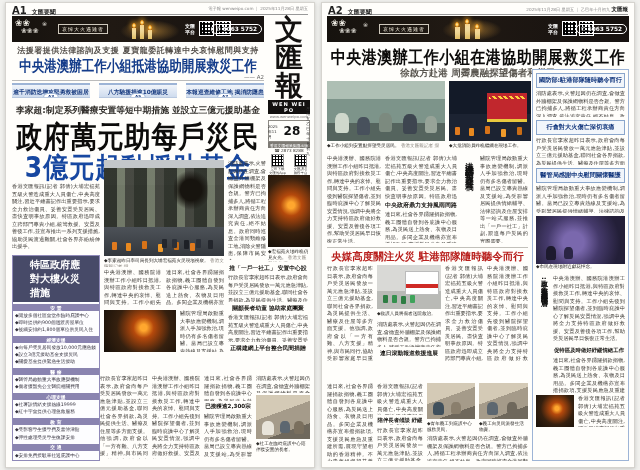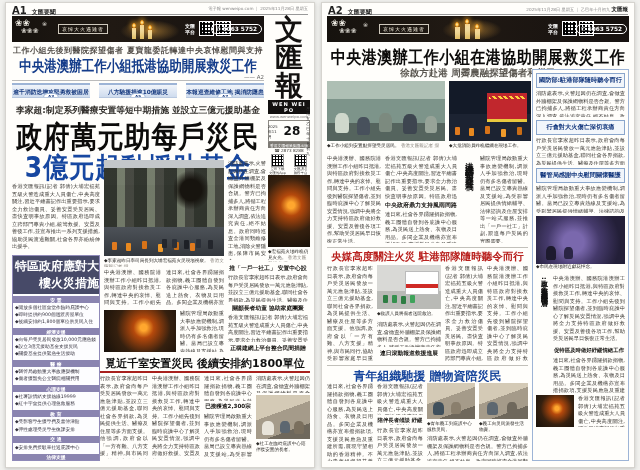--- a/index.html
+++ b/index.html
@@ -34,21 +34,21 @@
   .teaser{position:absolute;height:15px;background:linear-gradient(180deg,#f0f4fa,#cfdcee);border-top:2px solid #9db4d6;border-bottom:1px solid #b9c9e0;color:#14387e;font-weight:bold;font-size:5.8px;text-align:center;padding-top:3px;box-sizing:border-box;}
   .badge{position:absolute;bottom:-5px;left:50%;transform:translateX(-50%);background:#fff;border:1px solid #9db4d6;border-radius:6px;font-size:4.2px;color:#14387e;padding:0 4px;line-height:1.6;}
   .deck{font-size:8.8px;font-weight:bold;color:#33302c;}
   .h-black{font-weight:bold;color:#0c0b0a;transform:scaleY(1.15);transform-origin:top;letter-spacing:1px;}
   .h-blue2{font-weight:bold;color:#1747a0;transform:scaleY(1.12);transform-origin:top;letter-spacing:1px;}
   .body-col{font-size:5.2px;line-height:1.45;color:#3a3733;}
   .cap{font-size:4.6px;color:#2c2a27;line-height:1.3;}
   .credit{color:#8a857d;}
   .subhd{font-weight:bold;color:#151310;text-align:center;}
   .mbox{border:1px solid #8f89b8;background:#fdfdff;box-sizing:border-box;}
-  .mtitle{background:#474a68;color:#fff;font-weight:bold;font-size:12px;text-align:right;padding:2px 0;}
+  .mtitle{background:#474a68;color:#fff;font-weight:bold;font-size:10px;text-align:left;padding:2px 17px;}
   .mbar{background:#8a84b0;color:#fff;font-weight:bold;font-size:4.8px;text-align:center;padding:.5px 0;margin-top:2px;}
   .mitems{font-size:4.7px;line-height:1.5;color:#35323e;padding:1px 2px;}
   .rail-char{font-family:"DejaVu Serif",serif;font-weight:bold;color:#131110;text-align:center;line-height:1;}
   .enbar{background:#131110;color:#fff;font-weight:bold;font-size:5.2px;text-align:center;letter-spacing:1px;padding:1px 0;}
   .railurl{font-size:3.8px;color:#777;text-align:center;}
   .datebox{border:1px solid #8d8a84;display:flex;align-items:center;justify-content:center;gap:6px;}
   .graybar{background:#7d7a74;color:#fff;font-size:3.8px;text-align:center;padding:.5px 0;}
   .railline{font-size:4.2px;color:#3c3a36;text-align:center;}
   .qr-s{width:11px;height:11px;background:
       repeating-linear-gradient(0deg,rgba(0,0,0,.9) 0 1.4px,transparent 1.4px 3px),
@@ -99,21 +99,21 @@
     <div class="glow" style="left:108px;top:4px;"></div>
     <div class="candle" style="left:120px;height:11px;"></div>
     <div class="candle" style="left:128px;height:14px;"></div>
     <div class="candle" style="left:136px;height:9px;"></div>
     <div class="abs plat" style="right:68px;top:7px;">文匯平台</div>
     <div class="qr abs" style="right:50px;top:5px;"></div>
     <div class="qr abs" style="right:33px;top:5px;"></div>
     <div class="phonepill abs" style="right:2px;top:8px;">✆ 6063 5752</div>
   </div>
 
-  <div class="abs topline ctr ovh" style="top:42px;left:6px;width:252px;height:10px;">工作小組先後到醫院探望傷者 夏寶龍委託轉達中央哀悼慰問與支持</div>
+  <div class="abs topline ctr ovh" style="top:42px;left:6px;width:252px;height:10px;">法援署提供法律諮詢及支援 夏寶龍委託轉達中央哀悼慰問與支持</div>
   <div class="abs h-blue ctr ovh" style="top:53px;left:6px;width:252px;height:18px;font-size:12.5px;">中央港澳辦工作小組抵港協助開展救災工作</div>
   <div class="abs refline" style="top:71px;left:6px;width:252px;text-align:right;border-bottom:1px solid #bbb;">—— <span>A2</span></div>
 
   <div class="teaser ovh" style="top:80px;left:6px;width:78px;">
     <span>逾千消防迭增攻堅勇救被困居民</span>
     <span class="badge">A3</span>
   </div>
   <div class="teaser ovh" style="top:80px;left:93px;width:78px;">
     <span>八方馳援捐逾10億賑災</span>
     <span class="badge">A5</span>
@@ -212,21 +212,20 @@
 服務平台</div>
       </div>
     </div>
   </div>
   <div class="ph ph-firenight" style="top:172px;left:262px;width:42px;height:72px;"></div>
   <div class="abs cap ovh" style="top:246px;left:262px;width:42px;height:13px;">
     <span>◆宏福苑火場昨晚仍見火光。</span>
     <span class="credit">香港文匯報記者 攝</span>
   </div>
 
-  <div class="abs redline ctr ovh" style="top:353px;left:94px;width:210px;height:15px;font-size:11px;font-weight:bold;color:#111;">覓近千室安置災民 後續安排約1800單位</div>
   <div class="abs body-col just ovh" style="top:372px;left:94px;width:48px;height:84px;">行政長官李家超昨日表示,政府會向每戶受災居民發放一萬元應急津貼,並設立三億元援助基金,聯同社會各界捐款,為災民提供生活、醫療及住屋等多方面支援。他強調,政府會以「一方有難、八方支援」精神,與市民同行,協助受影響家庭早日重建家園,並制定短中期醫療及安置措施。</div>
   <div class="abs body-col just ovh" style="top:372px;left:146px;width:48px;height:84px;">中央港澳辦、國務院港澳辦工作小組昨日抵港,與特區政府對接救災工作,轉達中央的哀悼、慰問與支持。工作小組先後到醫院探望傷者,並到臨時庇護中心了解災民安置情況,強調中央將全力支持特區政府做好救援、安置及善後各項工作,幫助受災居民早日恢復正常生活。</div>
   <div class="abs body-col just ovh" style="top:372px;left:198px;width:48px;height:26px;">連日來,社會各界踴躍捐款捐物,義工團體自發到各庇護中心服務,為災民送上熱食、衣物及日用品。多間企業及機構亦宣布撥捐款項,支援災民應急及重建所需,展現守望相助的香港精神。不少青年組織招募義工輪班值守,陪伴長者及兒童,紓緩他們的情緒。</div>
   <div class="abs subhd ovh" style="top:400px;left:198px;width:48px;height:8px;font-size:5.6px;">已接獲逾2,300宗援助申請</div>
   <div class="abs body-col just ovh" style="top:410px;left:198px;width:48px;height:46px;">醫院管理局啟動重大事故應變機制,調派人手加強救治,現時仍有多名傷者留醫。當局已設立專責熱線及支援站,為受影響居民提供情緒輔導、法律諮詢及住屋安排等一站式服務,並推出「一戶一社工」計劃,跟進每戶災民的實際需要。</div>
   <div class="abs body-col just ovh" style="top:372px;left:250px;width:54px;height:18px;">消防處表示,火警起因仍在調查,會徹查外牆棚架及保護網物料是否合規。警方已拘捕多人,將循工程承辦商責任方向深入調查,依法追究責任,絕不姑息。政府同時巡查全港同類維修工地,消除火警隱患,保障市民安全。</div>
   <div class="ph ph-indoor" style="top:392px;left:250px;width:54px;height:44px;">
     <div class="blob" style="left:6px;bottom:4px;width:12px;height:14px;background:#e8e4da;"></div>
     <div class="blob" style="left:24px;bottom:6px;width:10px;height:12px;background:#5d6770;"></div>
     <div class="blob" style="left:38px;bottom:5px;width:10px;height:13px;background:#7a6f5e;"></div>
@@ -291,21 +290,20 @@
   <div class="ph ph-ambulance" style="top:262px;left:55px;width:64px;height:44px;">
     <div class="amb" style="left:28px;top:6px;width:32px;height:22px;"></div>
     <div class="medics" style="left:6px;bottom:6px;"></div>
   </div>
   <div class="abs cap ovh" style="top:308px;left:55px;width:64px;height:8px;">◆救護人員將傷者送院救治。</div>
   <div class="abs body-col just ovh" style="top:318px;left:55px;width:64px;height:26px;">消防處表示,火警起因仍在調查,會徹查外牆棚架及保護網物料是否合規。警方已拘捕多人,將循工程承辦商責任方向深入調查,依法追究責任,絕不姑息。政府同時巡查全港同類維修工地,消除火警隱患,保障市民安全。</div>
   <div class="abs subhd ovh" style="top:346px;left:55px;width:64px;height:8px;font-size:5.8px;">連日滾動報道救援進展</div>
   <div class="abs body-col just ovh" style="top:262px;left:123px;width:38px;height:96px;">香港文匯報訊(記者 郭倩)大埔宏福苑五級火警造成重大人員傷亡,中央高度關注,習近平總書記作出重要指示,要求全力救治傷員、妥善安置受災居民、盡快查明事故原因。特區政府迅即成立跨部門專責小組,統籌救援、安置及善後工作,並宣布推出一系列支援措施,協助災民渡過難關,社會各界亦紛紛伸出援手。</div>
   <div class="abs body-col just ovh" style="top:262px;left:165px;width:41px;height:96px;">中央港澳辦、國務院港澳辦工作小組昨日抵港,與特區政府對接救災工作,轉達中央的哀悼、慰問與支持。工作小組先後到醫院探望傷者,並到臨時庇護中心了解災民安置情況,強調中央將全力支持特區政府做好救援、安置及善後各項工作,幫助受災居民早日恢復正常生活。</div>
 
-  <div class="abs rule bluehead ctr ovh" style="top:362px;left:5px;width:201px;height:14px;font-size:12px;padding-top:2px;">青年組織馳援 贈物資陪災民</div>
   <div class="abs body-col just ovh" style="top:380px;left:5px;width:46px;height:78px;">連日來,社會各界踴躍捐款捐物,義工團體自發到各庇護中心服務,為災民送上熱食、衣物及日用品。多間企業及機構亦宣布撥捐款項,支援災民應急及重建所需,展現守望相助的香港精神。不少青年組織招募義工輪班值守,陪伴長者及兒童,紓緩他們的情緒。</div>
   <div class="abs body-col just ovh" style="top:380px;left:55px;width:46px;height:32px;">香港文匯報訊(記者 郭倩)大埔宏福苑五級火警造成重大人員傷亡,中央高度關注,習近平總書記作出重要指示,要求全力救治傷員、妥善安置受災居民、盡快查明事故原因。特區政府迅即成立跨部門專責小組,統籌救援、安置及善後工作,並宣布推出一系列支援措施,協助災民渡過難關,社會各界亦紛紛伸出援手。</div>
   <div class="abs subhd ovh" style="top:414px;left:55px;width:46px;height:8px;font-size:5.4px;">陪伴長者傾談 紓緩焦慮情緒</div>
   <div class="abs body-col just ovh" style="top:424px;left:55px;width:46px;height:34px;">行政長官李家超昨日表示,政府會向每戶受災居民發放一萬元應急津貼,並設立三億元援助基金,聯同社會各界捐款,為災民提供生活、醫療及住屋等多方面支援。他強調,政府會以「一方有難、八方支援」精神,與市民同行,協助受影響家庭早日重建家園,並制定短中期醫療及安置措施。</div>
   <div class="ph ph-indoor" style="top:380px;left:105px;width:48px;height:36px;">
     <div class="blob" style="left:6px;bottom:4px;width:11px;height:13px;background:#40505c;"></div>
     <div class="blob" style="left:24px;bottom:5px;width:10px;height:12px;background:#8a7f6d;"></div>
   </div>
   <div class="ph ph-indoor" style="top:380px;left:157px;width:49px;height:36px;">
     <div class="blob" style="left:8px;bottom:4px;width:11px;height:13px;background:#5d6770;"></div>

